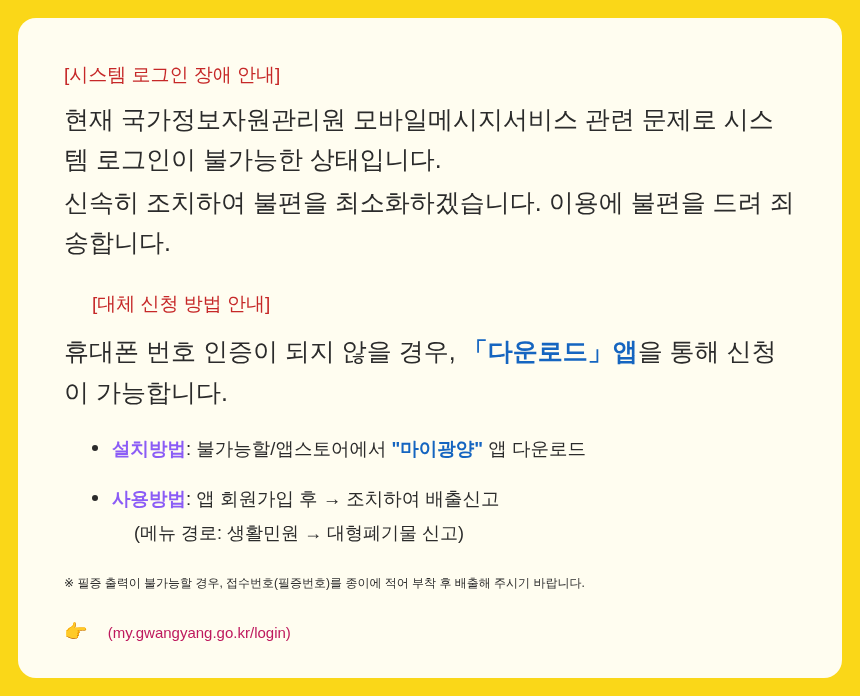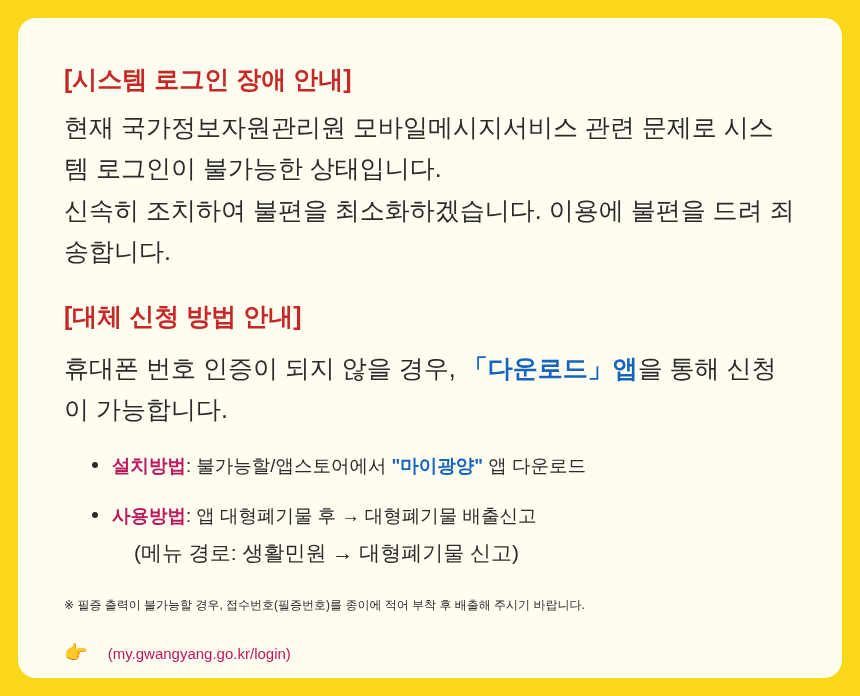--- a/index.html
+++ b/index.html
@@ -19,28 +19,29 @@
     top: 18px;
     width: 824px;
     height: 660px;
     background: #FFFDF0;
     border-radius: 18px;
     box-sizing: border-box;
     padding: 44px 46px 30px 46px;
   }
   .heading {
     color: #C62828;
-    font-weight: bold;
-    font-size: 25px;
+    font-weight: normal;
+    font-size: 19px;
     line-height: 1.4;
     margin: 0 0 10px 0;
   }
   .heading.second {
     margin-top: 28px;
     margin-bottom: 14px;
+    margin-left: 28px;
   }
   .para {
     color: #2b2b2b;
     font-size: 25px;
     line-height: 1.62;
     margin: 0;
   }
   .para + .para {
     margin-top: 2px;
   }
@@ -67,24 +68,24 @@
     width: 6px;
     height: 6px;
     background: #2b2b2b;
     border-radius: 50%;
   }
   .sub-line {
     display: block;
     margin-top: 6px;
     padding-left: 22px;
     color: #2b2b2b;
-    font-size: 21px;
+    font-size: 18px;
   }
   .lbl-red {
-    color: #be185d;
+    color: #8b5cf6;
     font-weight: bold;
   }
   .em-blue {
     color: #1565C0;
     font-weight: bold;
   }
   .note {
     margin-top: 26px;
     color: #2b2b2b;
     font-size: 12px;
@@ -128,21 +129,21 @@
     <span>휴대폰 번호 인증이 되지 않을 경우, </span><span class="em-blue">「다운로드」앱</span><span>을 통해 신청이 가능합니다.</span>
   </p>
 
   <ul class="bullets">
     <li>
       <span class="dot"></span>
       <span class="lbl-red">설치방법</span><span>: 불가능할/앱스토어에서 </span><span class="em-blue">"마이광양"</span><span> 앱 다운로드</span>
     </li>
     <li>
       <span class="dot"></span>
-      <span class="lbl-red">사용방법</span><span>: 앱 대형폐기물 후 → 대형폐기물 배출신고</span><span class="em-blue"></span><span></span>
+      <span class="lbl-red">사용방법</span><span>: 앱 회원가입 후 → 조치하여 배출신고</span><span class="em-blue"></span><span></span>
       <span class="sub-line">(메뉴 경로: 생활민원 → 대형폐기물 신고)</span>
     </li>
   </ul>
 
   <p class="note">※ 필증 출력이 불가능할 경우, 접수번호(필증번호)를 종이에 적어 부착 후 배출해 주시기 바랍니다.</p>
 
   <div class="link-row">
     <span class="point-icon">👉</span>
     <span class="link-url">(my.gwangyang.go.kr/login)</span>
   </div>

